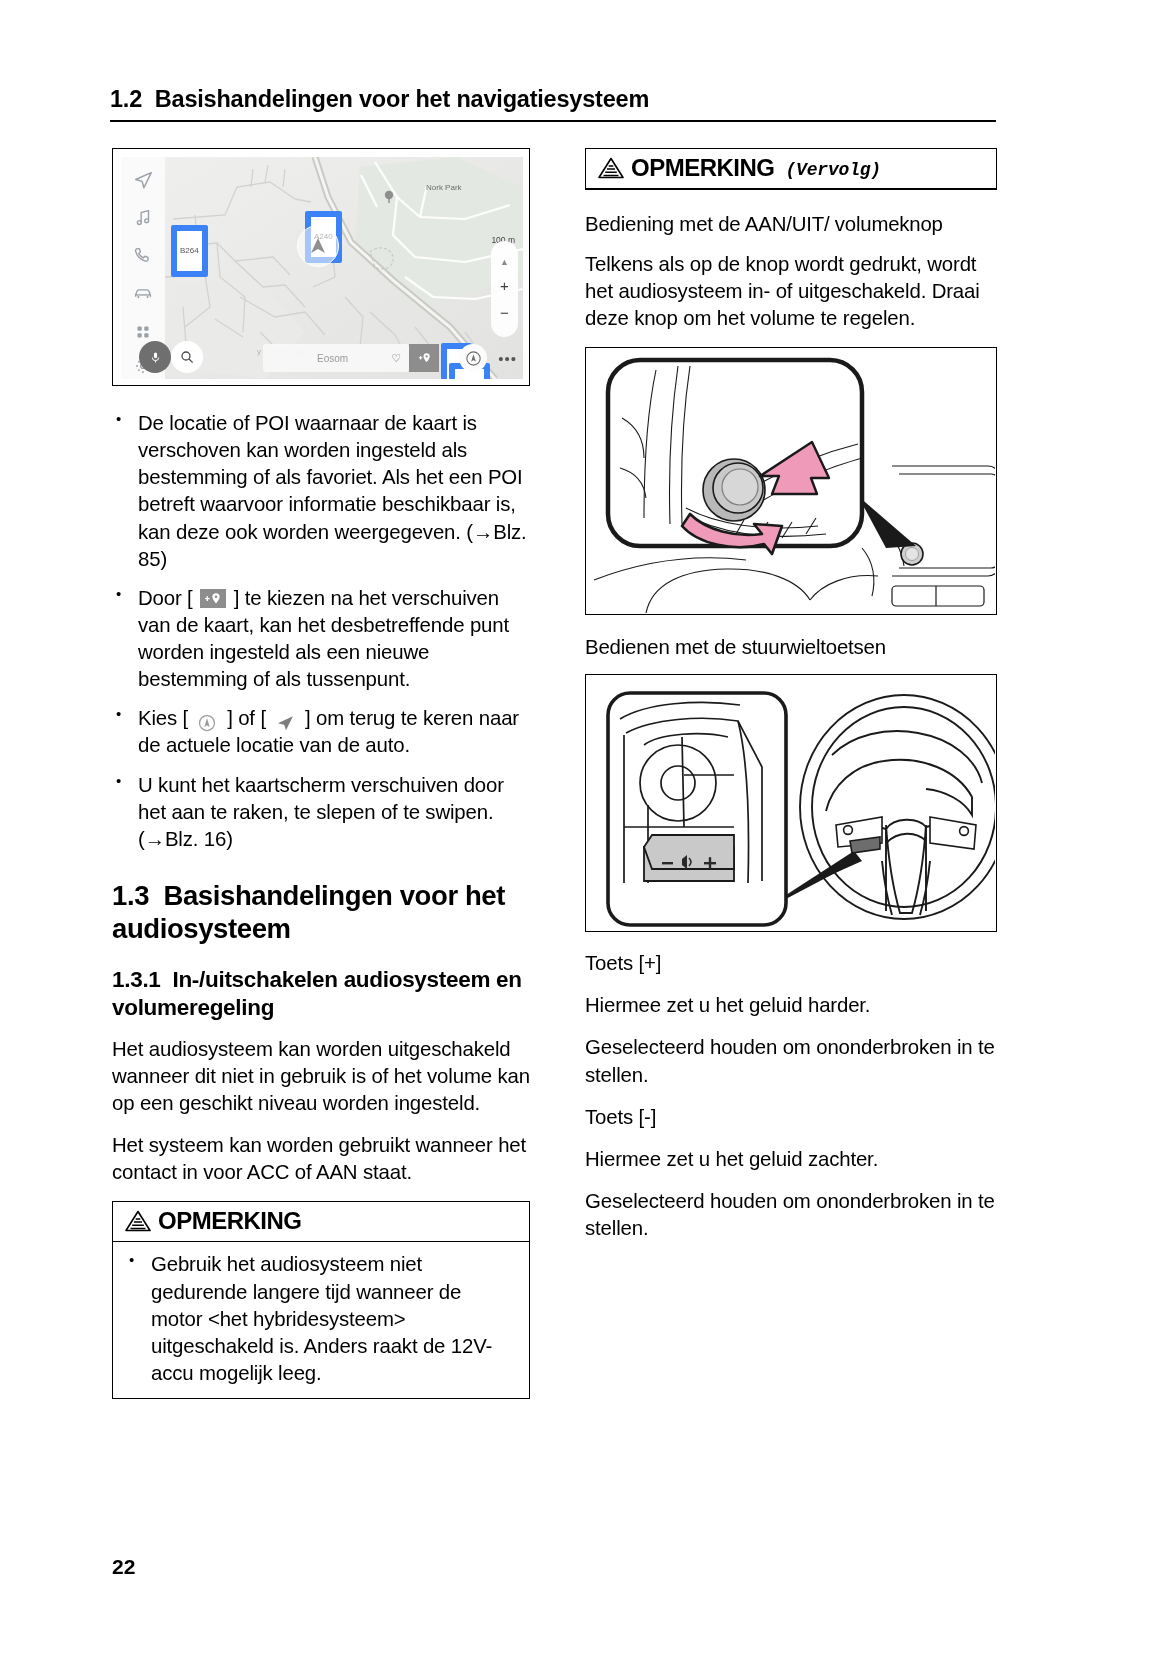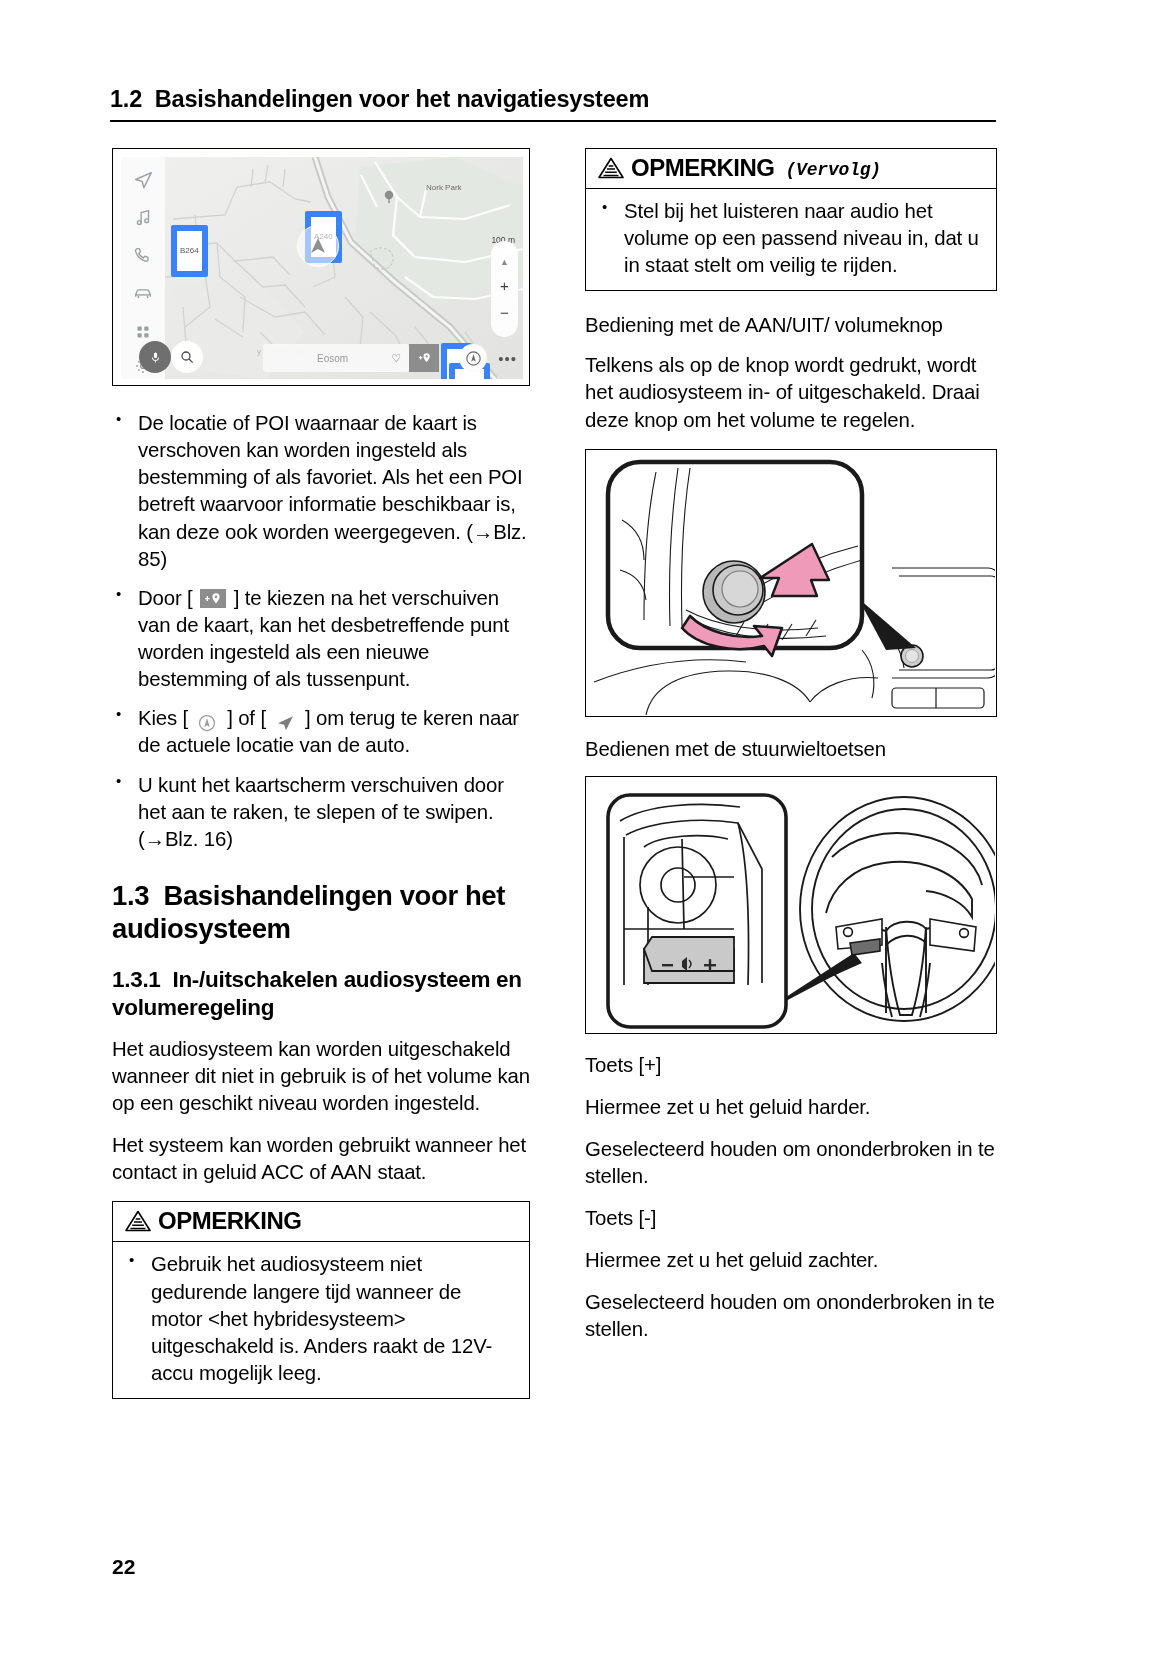--- a/index.html
+++ b/index.html
@@ -543,21 +543,21 @@
       </li>
 
       <li><span>U kunt het kaartscherm verschuiven door het aan te raken, te slepen of te swipen. (→Blz. 16)</span></li>
     </ul>
 
     <h2 class="sec-h1"><span>1.3</span>&nbsp;&nbsp;<span>Basishandelingen voor het audiosysteem</span></h2>
 
     <h3 class="sec-h2"><span>1.3.1</span>&nbsp;&nbsp;<span>In-/uitschakelen audiosysteem en volumeregeling</span></h3>
 
     <p class="body-text">Het audiosysteem kan worden uitgeschakeld wanneer dit niet in gebruik is of het volume kan op een geschikt niveau worden ingesteld.</p>
-    <p class="body-text">Het systeem kan worden gebruikt wanneer het contact in geluid ACC of AAN staat.</p>
+    <p class="body-text">Het systeem kan worden gebruikt wanneer het contact in voor ACC of AAN staat.</p>
 
     <div class="notebox" style="margin-top:8px;">
       <div class="nb-head">
         <span class="warn-tri">
           <svg width="26" height="22" viewBox="0 0 26 22">
             <path d="M13 1.5 L25 20.5 L1 20.5 Z" fill="#ffffff" stroke="#000000" stroke-width="1.6" stroke-linejoin="round"></path>
             <path d="M5.5 18.5h15M7.2 15.3h11.6M9 12.1h8M10.7 8.9h4.6" stroke="#000000" stroke-width="1.5"></path>
           </svg>
         </span>
         <span class="nb-title">OPMERKING</span>
@@ -576,25 +576,20 @@
       <div class="nb-head">
         <span class="warn-tri">
           <svg width="26" height="22" viewBox="0 0 26 22">
             <path d="M13 1.5 L25 20.5 L1 20.5 Z" fill="#ffffff" stroke="#000000" stroke-width="1.6" stroke-linejoin="round"></path>
             <path d="M5.5 18.5h15M7.2 15.3h11.6M9 12.1h8M10.7 8.9h4.6" stroke="#000000" stroke-width="1.5"></path>
           </svg>
         </span>
         <span class="nb-title">OPMERKING</span>
         <span class="nb-cont">(Vervolg)</span>
       </div>
-      <div class="nb-body">
-        <ul class="bullets">
-          <li><span>Stel bij het luisteren naar audio het volume op een passend niveau in, dat u in staat stelt om veilig te rijden.</span></li>
-        </ul>
-      </div>
     </div>
 
     <h4 class="sub-h" style="margin-top:22px;">Bediening met de AAN/UIT/ volumeknop</h4>
     <p class="body-text">Telkens als op de knop wordt gedrukt, wordt het audiosysteem in- of uitgeschakeld. Draai deze knop om het volume te regelen.</p>
 
     <div class="figbox knobfig" style="margin-top:10px;">
       <svg width="409" height="265" viewBox="0 0 409 265">
 
         <g stroke="#1a1a1a" stroke-width="1.1" fill="none">
           <path d="M8,232 C60,212 110,206 160,212"></path>

